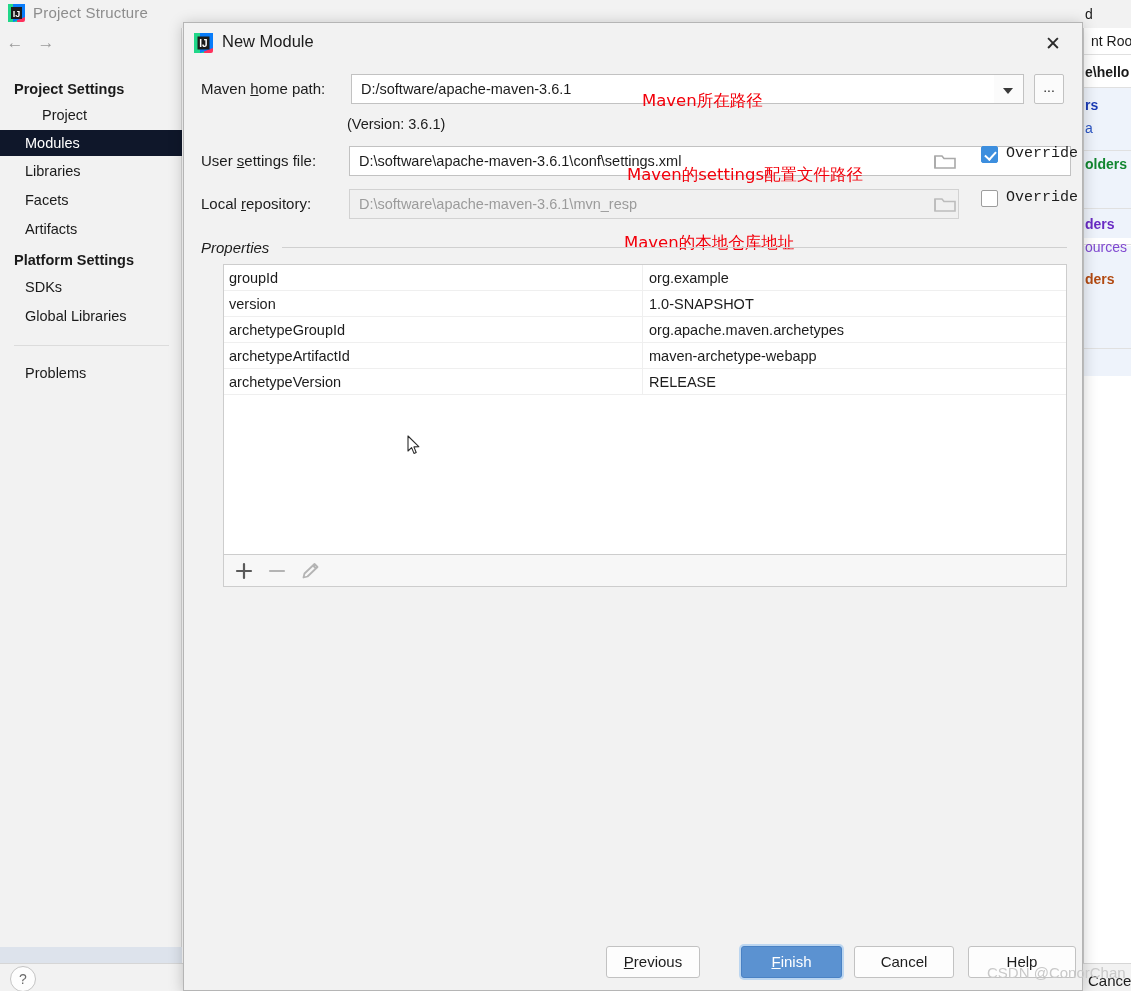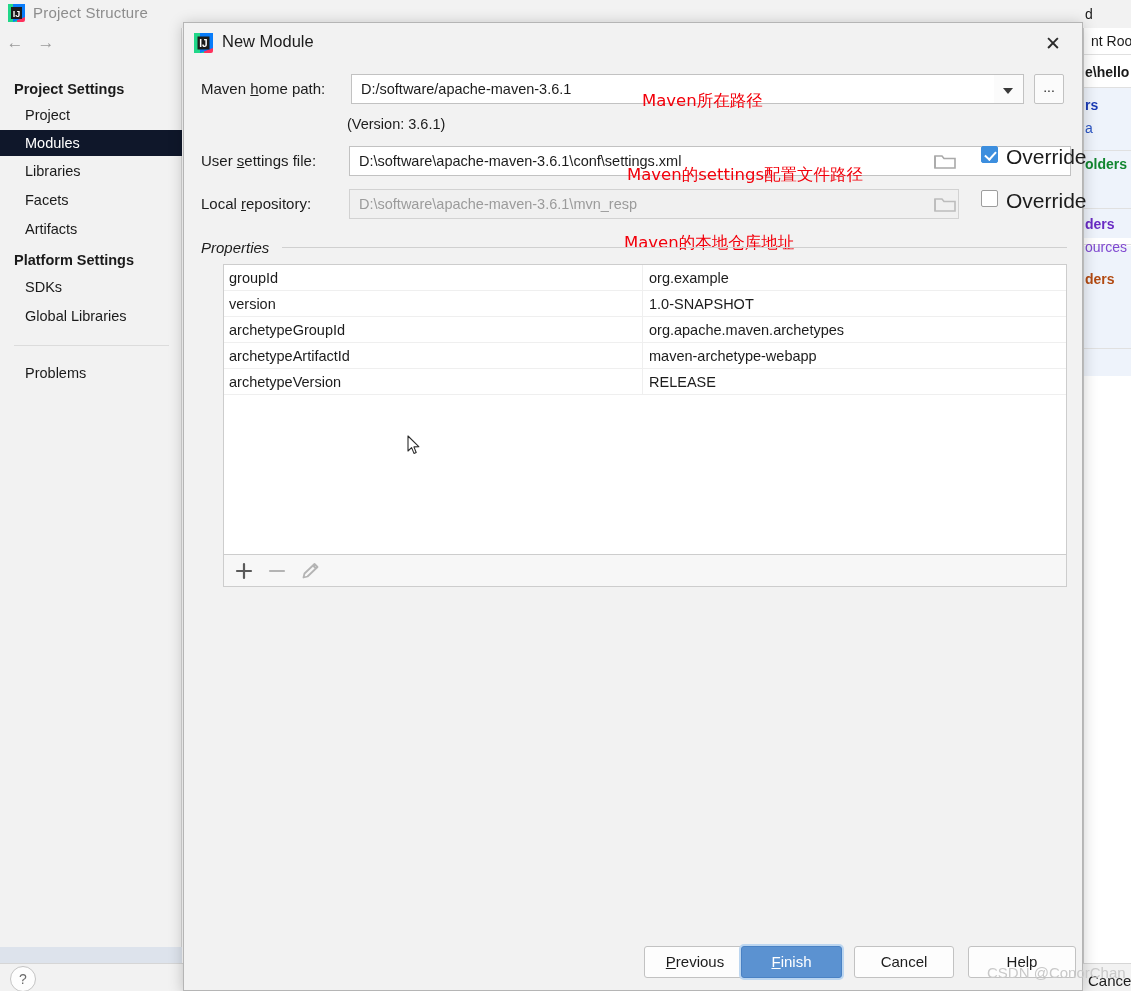--- a/index.html
+++ b/index.html
@@ -140,21 +140,21 @@
   .chk {
     position: absolute; width: 17px; height: 17px; border-radius: 2px;
   }
   .chk.on { background: #3c8ede; border: 1px solid #3c8ede; }
   .chk.off { background: #ffffff; border: 1px solid #9d9d9d; }
   .chk.on:after {
     content: ""; position: absolute; left: 5px; top: 2px; width: 5px; height: 9px;
     border: solid #ffffff; border-width: 0 2px 2px 0; transform: rotate(42deg);
   }
   .chk-label {
-    position: absolute; font-size: 21px; color: #1c1c1c;
+    position: absolute; font-size: 15px; color: #1c1c1c; font-family: Liberation Mono, monospace;
   }
 
   
   .anno {
     position: absolute; color: #f2000b; font-size: 16.5px; white-space: nowrap;
     font-family: "DejaVu Sans", sans-serif;
   }
 
   
   .group-title {
@@ -253,21 +253,21 @@
     <div class="peek-small" style="left:1063px;top:202px;color:#1c1c1c;">e</div>
     <div class="peek-line" style="left:1060px;top:238px;width:20px;"></div>
 
     <div class="ps-sidebar">
       <div class="ps-navbar">
         <span class="nav-arrow nav-back">←</span>
         <span class="nav-arrow nav-fwd">→</span>
       </div>
 
       <div class="ps-group-header" style="top:53px;">Project Settings</div>
-      <div class="ps-item" style="top:74px;">Project</div>
+      <div class="ps-item" style="top:74px;margin-left:17px;">Project</div>
       <div class="ps-item selected" style="top:102px;">Modules</div>
       <div class="ps-item" style="top:130px;">Libraries</div>
       <div class="ps-item" style="top:159px;">Facets</div>
       <div class="ps-item" style="top:188px;">Artifacts</div>
 
       <div class="ps-group-header" style="top:224px;">Platform Settings</div>
       <div class="ps-item" style="top:246px;">SDKs</div>
       <div class="ps-item" style="top:275px;">Global Libraries</div>
 
       <div class="ps-sep" style="top:317px;"></div>
@@ -373,21 +373,21 @@
         </svg>
       </span>
       <span class="tb-icon" style="left:74px;">
         <svg width="24" height="24" viewBox="0 0 24 24">
           <path d="M5.5 18.5 L6.5 14.5 L16.5 5 L19.5 8 L9.5 17.5 Z" fill="none" stroke="#b4b4b4" stroke-width="1.8" stroke-linejoin="round"></path>
           <path d="M15 6.5 L18 9.5" stroke="#b4b4b4" stroke-width="1.8"></path>
         </svg>
       </span>
     </div>
 
-    <div class="btn" style="left:460px;top:923px;width:102px;">
+    <div class="btn" style="left:422px;top:923px;width:94px;">
       <span></span><span class="mn">P</span><span>revious</span>
     </div>
     <div class="btn primary" style="left:557px;top:923px;width:101px;">
       <span></span><span class="mn">F</span><span>inish</span>
     </div>
     <div class="btn" style="left:670px;top:923px;width:100px;">Cancel</div>
     <div class="btn" style="left:784px;top:923px;width:108px;">Help</div>
   </div>
 
   <div class="watermark">CSDN @ConorChan</div>

